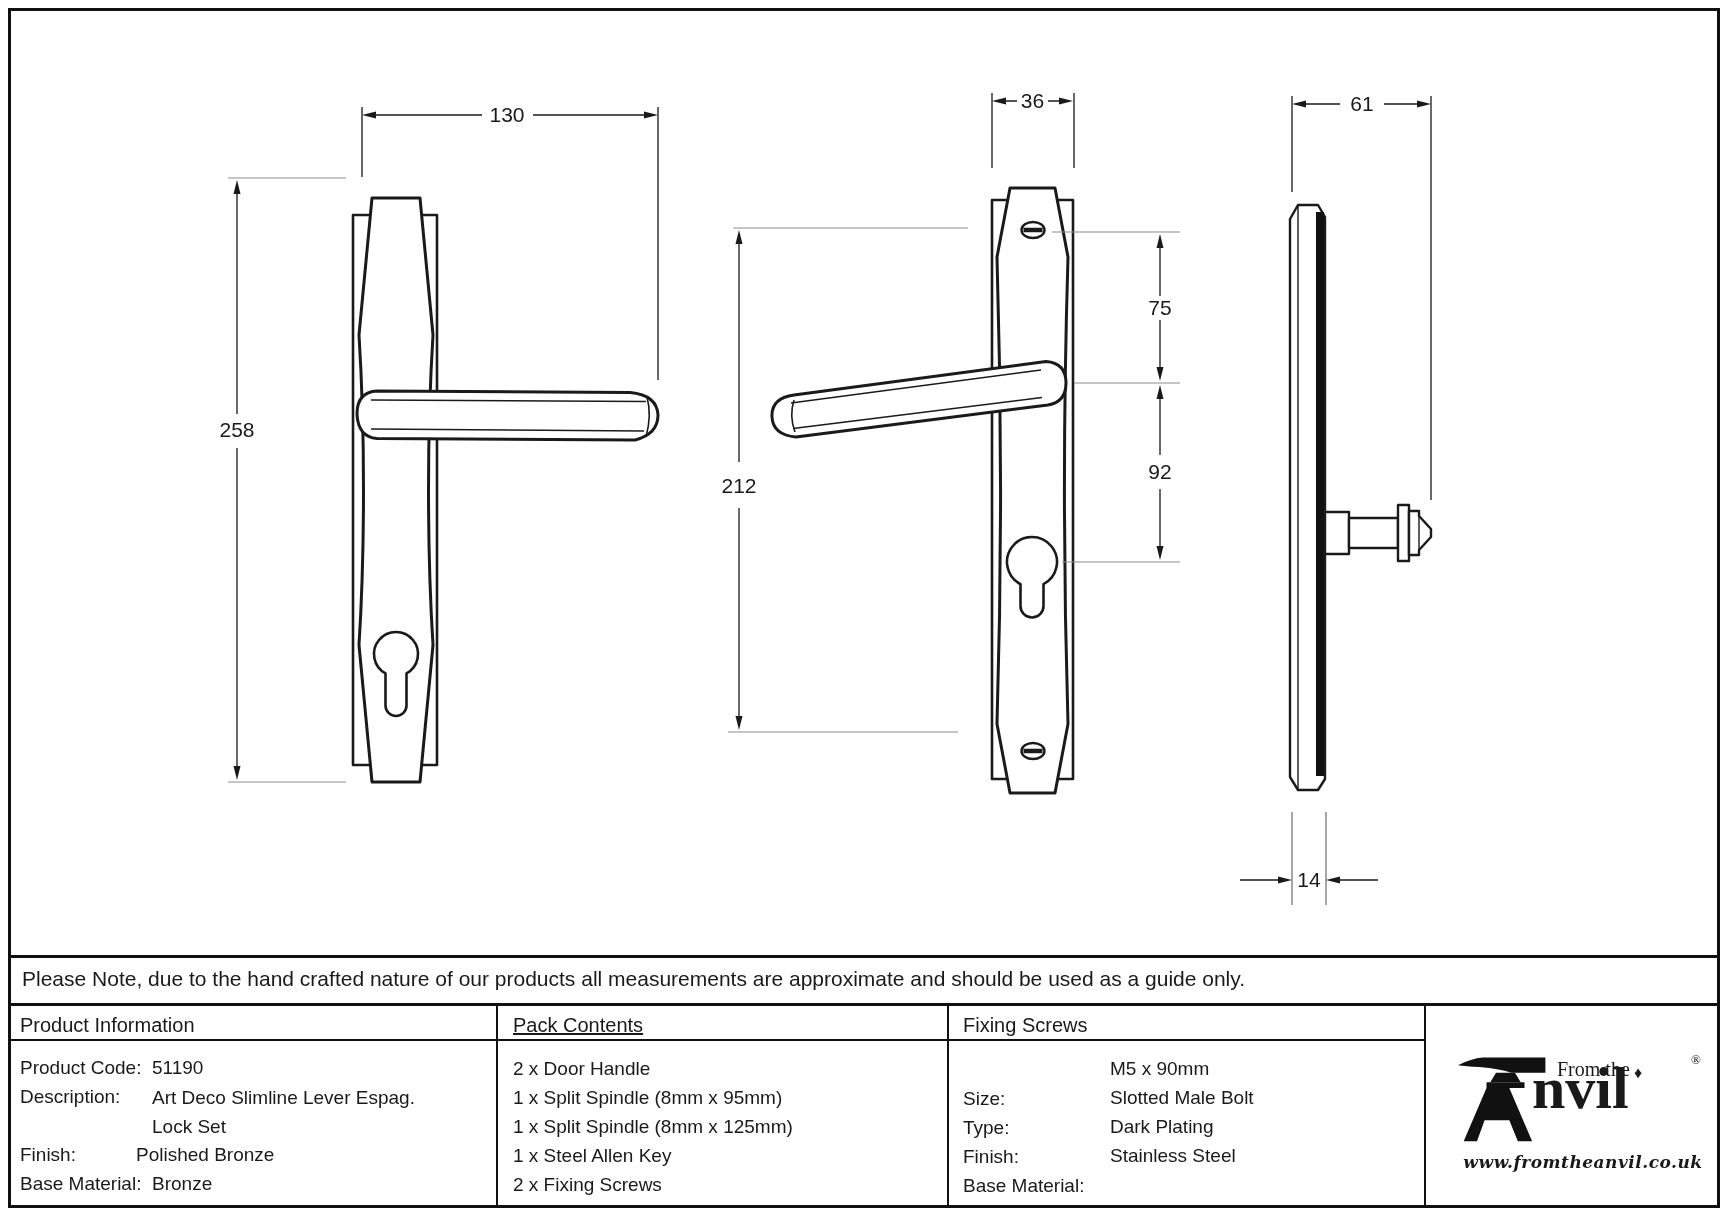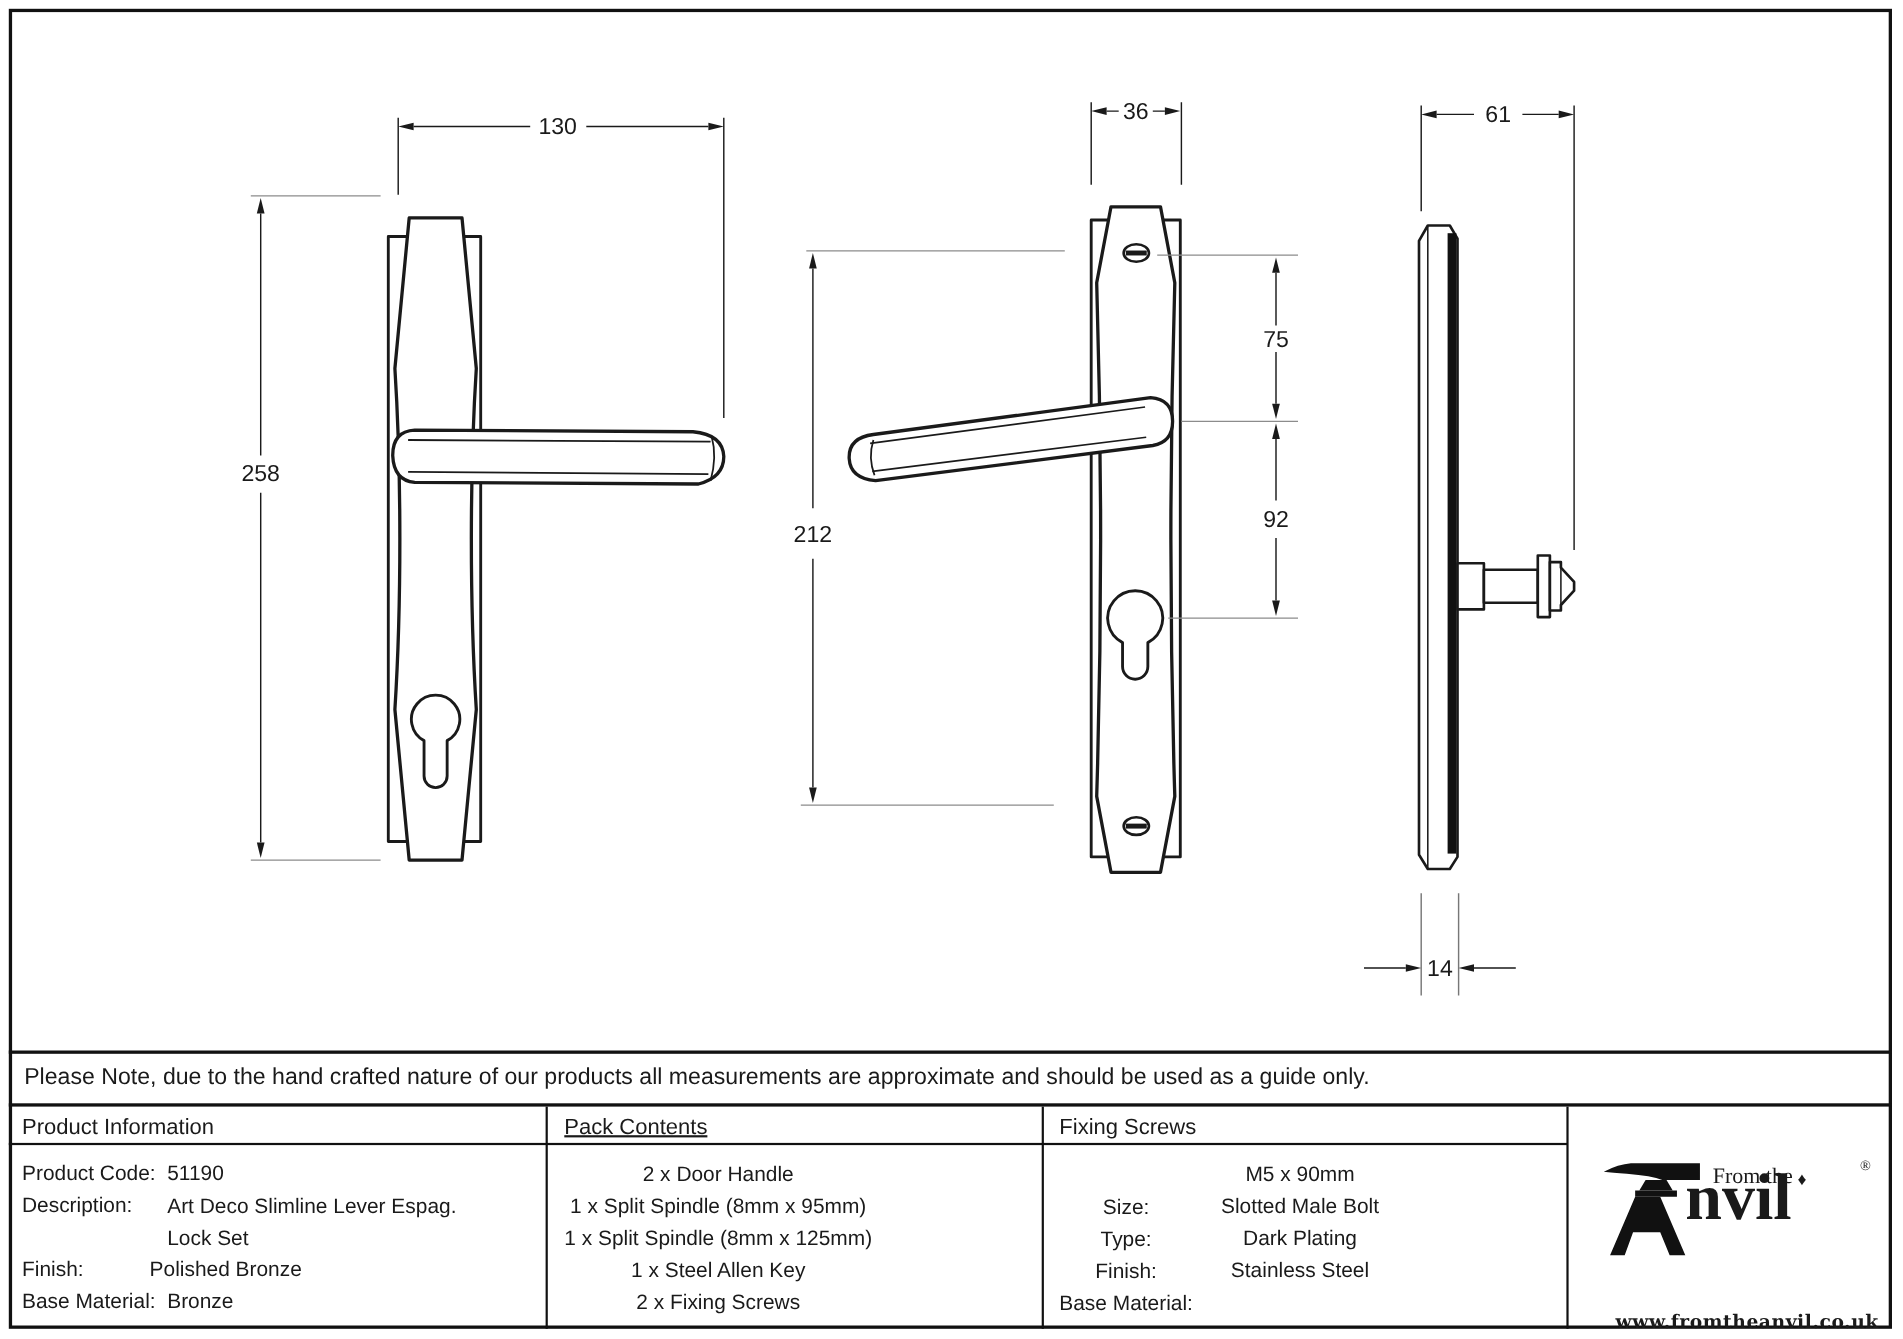--- a/index.html
+++ b/index.html
@@ -2,30 +2,30 @@
 <html><head>
 <meta charset="utf-8">
 <style>
   html,body{margin:0;padding:0;background:#fff;}
   body{width:1730px;height:1217px;position:relative;font-family:"Liberation Sans",sans-serif;color:#1a1a1a;overflow:hidden;}
   .ln{position:absolute;background:#111;}
   #frame{position:absolute;left:8px;top:8px;width:1712px;height:1200px;border:3px solid #111;box-sizing:border-box;pointer-events:none;}
   #drawing-svg{position:absolute;left:0;top:0;}
   .cell-text{position:absolute;font-size:19px;line-height:21px;white-space:nowrap;}
   .hdr{position:absolute;font-size:20px;line-height:24px;white-space:nowrap;}
-  .list{position:absolute;font-size:19px;line-height:29px;white-space:nowrap;text-align:center;}
+  .list{position:absolute;font-size:19px;line-height:29px;white-space:nowrap;}
   .wrapval{position:absolute;font-size:19px;line-height:29px;white-space:normal;}
   #note-text{position:absolute;left:22px;top:969px;font-size:21px;line-height:20px;white-space:nowrap;}
   
   #logo{position:absolute;left:1458px;top:1050px;width:250px;height:120px;}
   #logo .from-the{position:absolute;left:99px;top:8px;font:20px "Liberation Serif",serif;}
   #logo .nvil{position:absolute;left:74px;top:4px;font-weight:700;font-size:60px;font-family:"Liberation Serif",serif;letter-spacing:0px;}
   #logo .diamond{position:absolute;left:176px;top:14px;font-size:16px;}
   #logo .reg{position:absolute;left:233px;top:2px;font-size:13px;font-family:"Liberation Serif",serif;}
-  #logo .site{position:absolute;left:0px;top:102px;width:250px;text-align:right;font-weight:700;font-size:17px;font-family:"DejaVu Serif",serif;letter-spacing:0.5px;margin-top:40px;}
+  #logo .site{position:absolute;left:0px;top:102px;width:250px;text-align:center;font-style:italic;font-weight:700;font-size:17px;font-family:"DejaVu Serif",serif;letter-spacing:0.5px;}
 </style>
 </head>
 <body>
 
 <svg id="drawing-svg" width="1730" height="950" viewBox="0 0 1730 950">
   <g stroke="#1a1a1a" stroke-width="3" fill="#ffffff" stroke-linejoin="round">
 
     <g>
       <rect x="353" y="215" width="84" height="550" stroke-width="2.6"></rect>
       <path d="M372,198 L420,198 L433,335 C427,430 427,550 433,645 L420,782 L372,782 L359,645 C365,550 365,430 359,335 Z"></path>

